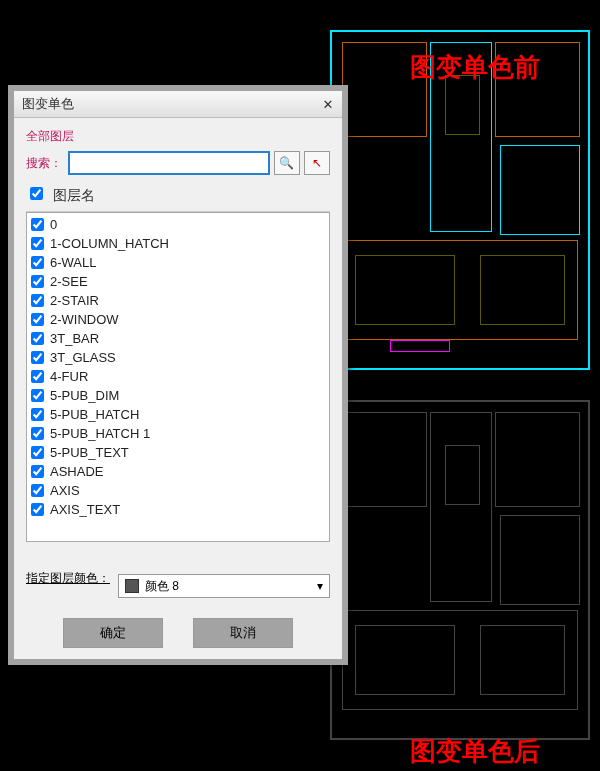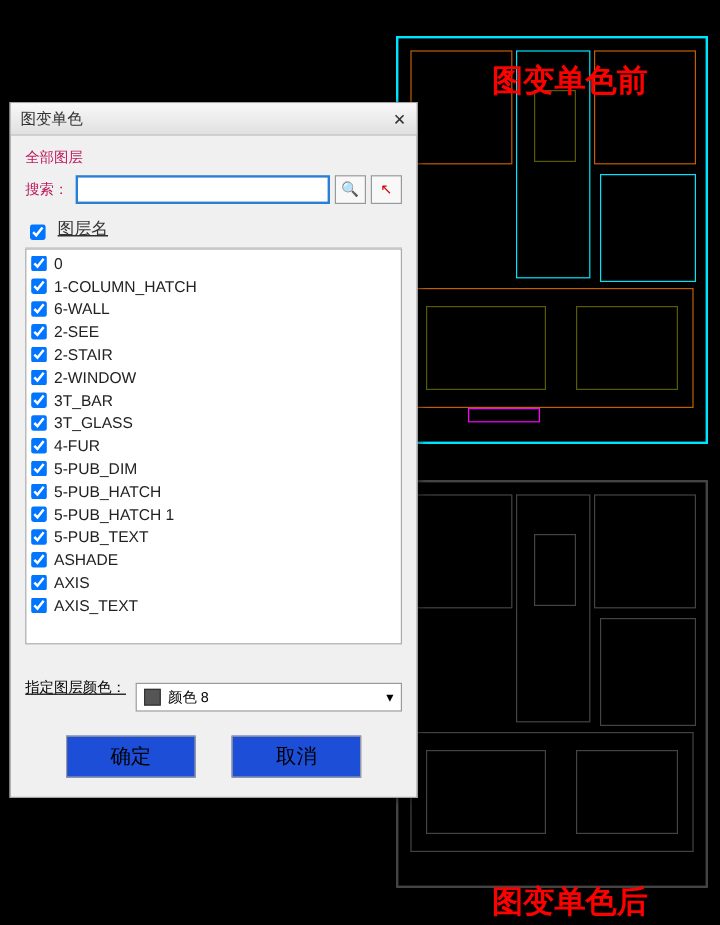--- a/index.html
+++ b/index.html
@@ -24,21 +24,21 @@
     .floorplan-top { top: 30px; left: 330px; width: 260px; height: 340px; }
     .floorplan-bottom { top: 400px; left: 330px; width: 260px; height: 340px; }
     .fp-wall { position: absolute; border: 1px solid; }
     .dialog {
       position: absolute;
       top: 85px;
       left: 8px;
       width: 340px;
       height: 580px;
       background: #f0f0f0;
-      border: 1px solid #a3a3a3;
+      border: 6px solid #a3a3a3;
       box-shadow: 2px 2px 6px rgba(0,0,0,0.5);
     }
     .dialog-title {
       display: flex;
       justify-content: space-between;
       align-items: center;
       background: linear-gradient(#f8f8f8, #e0e0e0);
       border-bottom: 1px solid #bbb;
       padding: 4px 4px 4px 8px;
       font-size: 13px;
@@ -62,24 +62,23 @@
     .search-btn, .pick-btn {
       width: 26px; height: 24px;
       margin-left: 4px;
       border: 1px solid #999;
       background: #f8f8f8;
       display: flex; align-items: center; justify-content: center;
       cursor: pointer;
     }
     .header-row {
       display: flex;
-      align-items: flex-end;
+      align-items: flex-start;
       padding: 6px 4px;
       border-bottom: 1px solid #ccc;
-      text-decoration: underline;
     }
     .header-chk { margin-right: 10px; }
     .header-title { font-size: 14px; color: #333; }
     .layer-list {
       height: 330px;
       background: #fff;
       border: 1px solid #aaa;
       overflow-y: scroll;
       padding: 2px 4px;
     }
@@ -116,24 +115,24 @@
     .color-dd-arrow { margin-left: auto; }
     .btn-row {
       display: flex;
       justify-content: center;
       gap: 30px;
       margin-top: 20px;
     }
     .btn {
       min-width: 80px;
       padding: 5px 36px;
-      background: #1d4ed8;
+      background: #a3a3a3;
       border: 1px solid #999;
       cursor: pointer;
-      font-size: 17px;
+      font-size: 13px;
     }
     ::-webkit-scrollbar { width: 16px; }
     ::-webkit-scrollbar-track { background: #eee; }
     ::-webkit-scrollbar-thumb { background: #c0c0c0; border: 1px solid #999; }
   </style>
 </head>
 <body>
 
 <div class="floorplan floorplan-top">
   <div class="fp-wall" style="top:0;left:0;width:100%;height:100%;border-color:#00e5ff;border-width:2px;"></div>

